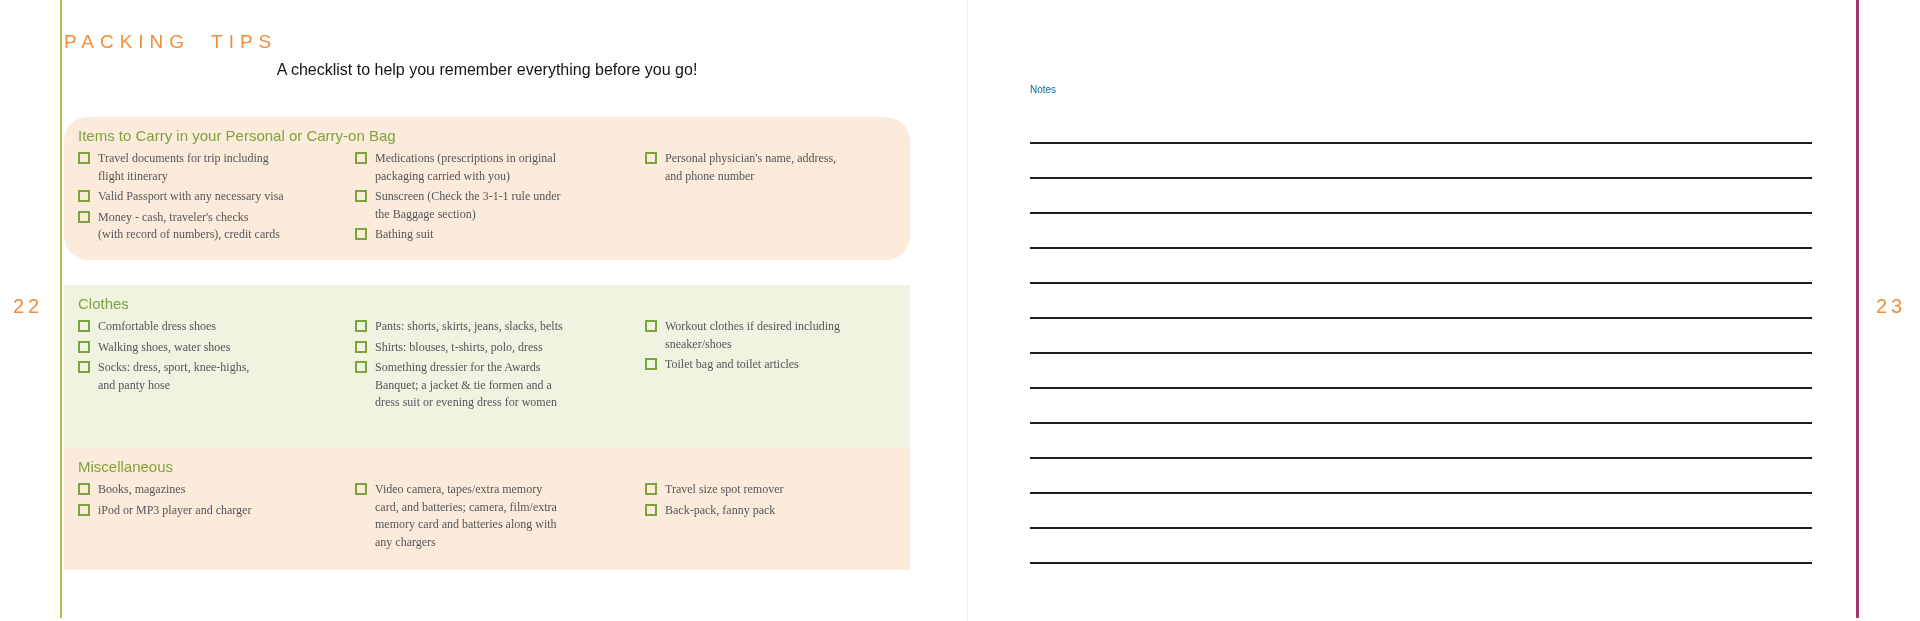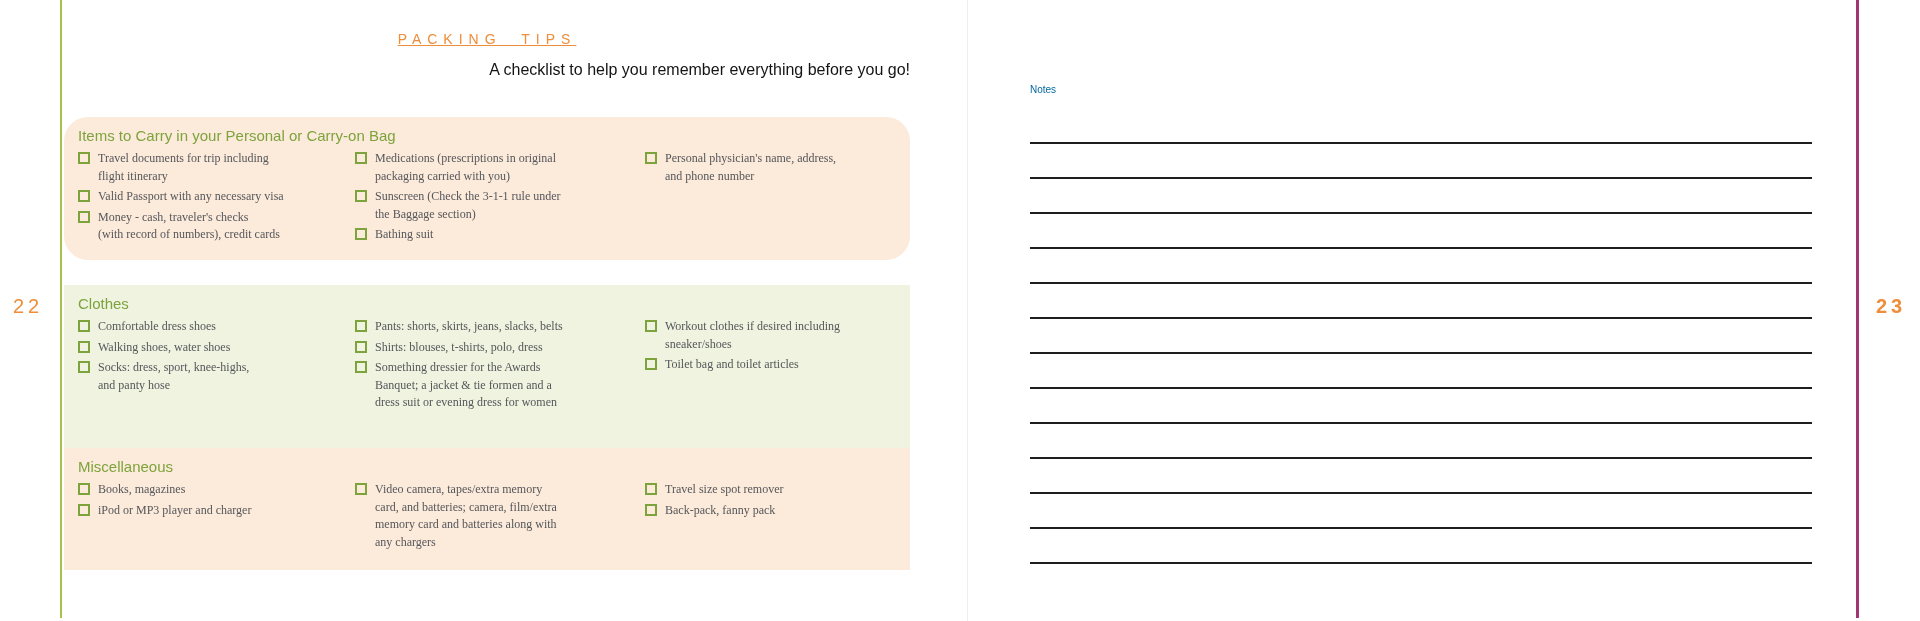--- a/index.html
+++ b/index.html
@@ -7,25 +7,25 @@
   body { font-family:"Liberation Sans", sans-serif; }
   .canvas { position:relative; width:1920px; height:621px; background:#ffffff; overflow:hidden; }
 
   .vrule { position:absolute; top:0; height:618px; }
   .rule-green { left:60px; width:2px; background:var(--rule-green,#A7C44A); }
   .rule-purple { left:1856px; width:3px; background:var(--rule-purple,#A23572); }
   .gutter { position:absolute; left:967px; top:0; width:1px; height:621px; background:#efefef; }
 
   .page-num { position:absolute; font-size:20px; letter-spacing:4px; color:var(--orange,#EE8D3A); }
   .pn-left { left:13px; top:295px; }
-  .pn-right { left:1876px; top:295px;font-weight:bold; }
-
-  .title { position:absolute; left:64px; top:31px; width:846px; text-align:center;
-           font-size:14px; letter-spacing:6px; word-spacing:10px; color:var(--orange,#EE8D3A);text-decoration:underline; }
-  .subtitle { position:absolute; left:64px; top:61px; width:846px; text-align:right;
+  .pn-right { left:1876px; top:295px; }
+
+  .title { position:absolute; left:64px; top:31px; width:846px; text-align:left;
+           font-size:19px; letter-spacing:6px; word-spacing:10px; color:var(--orange,#EE8D3A); }
+  .subtitle { position:absolute; left:64px; top:61px; width:846px; text-align:center;
               font-size:16px; color:#141414; }
 
   .section-block { position:absolute; left:64px; width:846px; padding:10px 0 0 14px; }
   .bg-peach { background:var(--peach,#FCEADB); }
   .bg-green { background:var(--pale-green,#EFF3E0); }
   .sec-0 { top:117px; height:143px;border-radius:24px; }
   .sec-1 { top:285px; height:172px; }
   .sec-2 { top:448px; height:122px; }
 
   .section-title { display:block; font-size:15px; color:var(--header-green,#7DA33C); margin-bottom:6px; }

